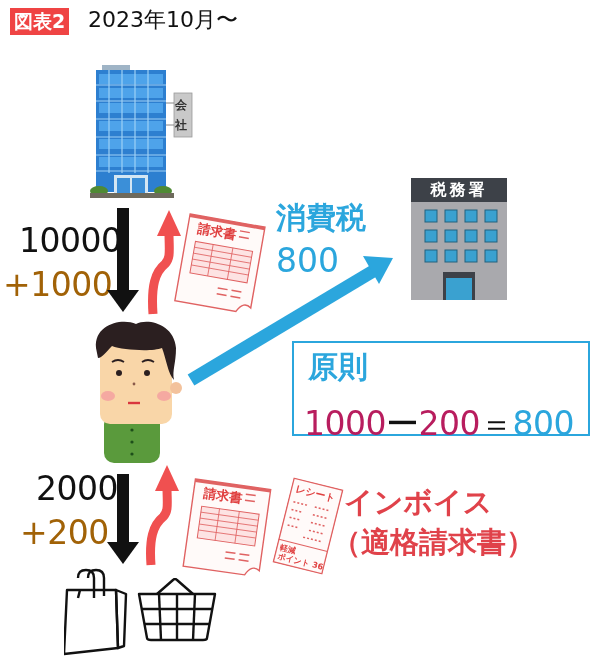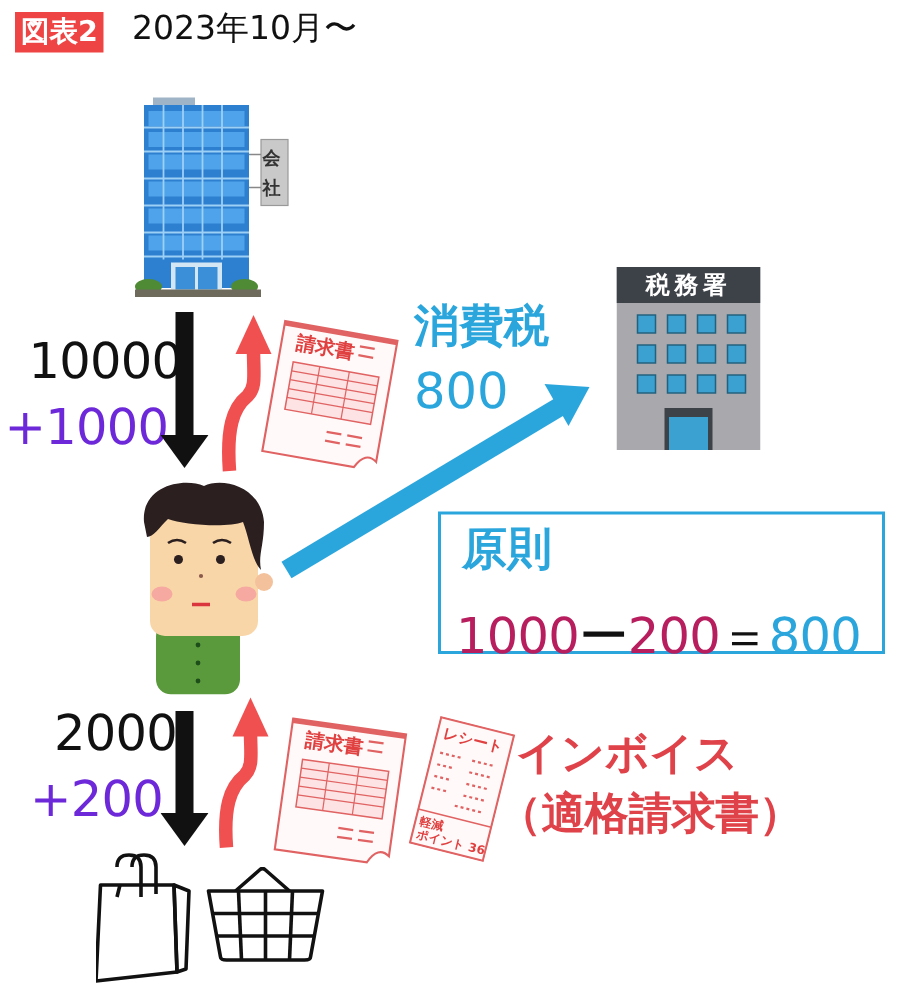--- a/index.html
+++ b/index.html
@@ -3,21 +3,21 @@
 <meta charset="utf-8">
 <style>
   html, body { margin: 0; padding: 0; background: #ffffff; }
   body { width: 600px; height: 666px; position: relative; overflow: hidden;
          font-family: "DejaVu Sans", "Liberation Sans", sans-serif; }
   .abs { position: absolute; }
   .fig-label { left: 10px; top: 8px; background: #ef4444; color: #fff; font-size: 19px;
                font-weight: bold; padding: 1px 4px 2px 4px; line-height: 24px; }
   .fig-title { left: 88px; top: 6px; font-size: 22px; color: #111; line-height: 28px; }
   .amount-black { font-size: 33px; color: #111; line-height: 38px; letter-spacing: -0.5px; margin-left: 16px; }
-  .amount-plus { font-size: 33px; color: #6d28d9; line-height: 38px; letter-spacing: -0.5px; }
+  .amount-plus { font-size: 33px; color: #a16207; line-height: 38px; letter-spacing: -0.5px; }
   .tax-label { color: #2ba6dd; font-size: 30px; font-weight: bold; line-height: 36px; }
   .tax-amount { color: #2ba6dd; font-size: 33px; line-height: 38px; }
   .principle-box { left: 292px; top: 341px; width: 298px; height: 95px;
                    border: 2px solid #2ba6dd; box-sizing: border-box; background: #fff; }
   .principle-title { left: 14px; top: 6px; color: #2ba6dd; font-size: 30px; font-weight: bold; line-height: 36px; }
   .principle-eq { left: 10px; top: 61px; font-size: 33px; line-height: 40px; white-space: nowrap; letter-spacing: -0.5px; }
   .eq-pink { color: #b81d5e; }
   .eq-black { color: #111; }
   .eq-blue { color: #2ba6dd; }
   .invoice-label { color: #e0424a; font-size: 29px; line-height: 36px; font-weight: bold; white-space: nowrap; }

